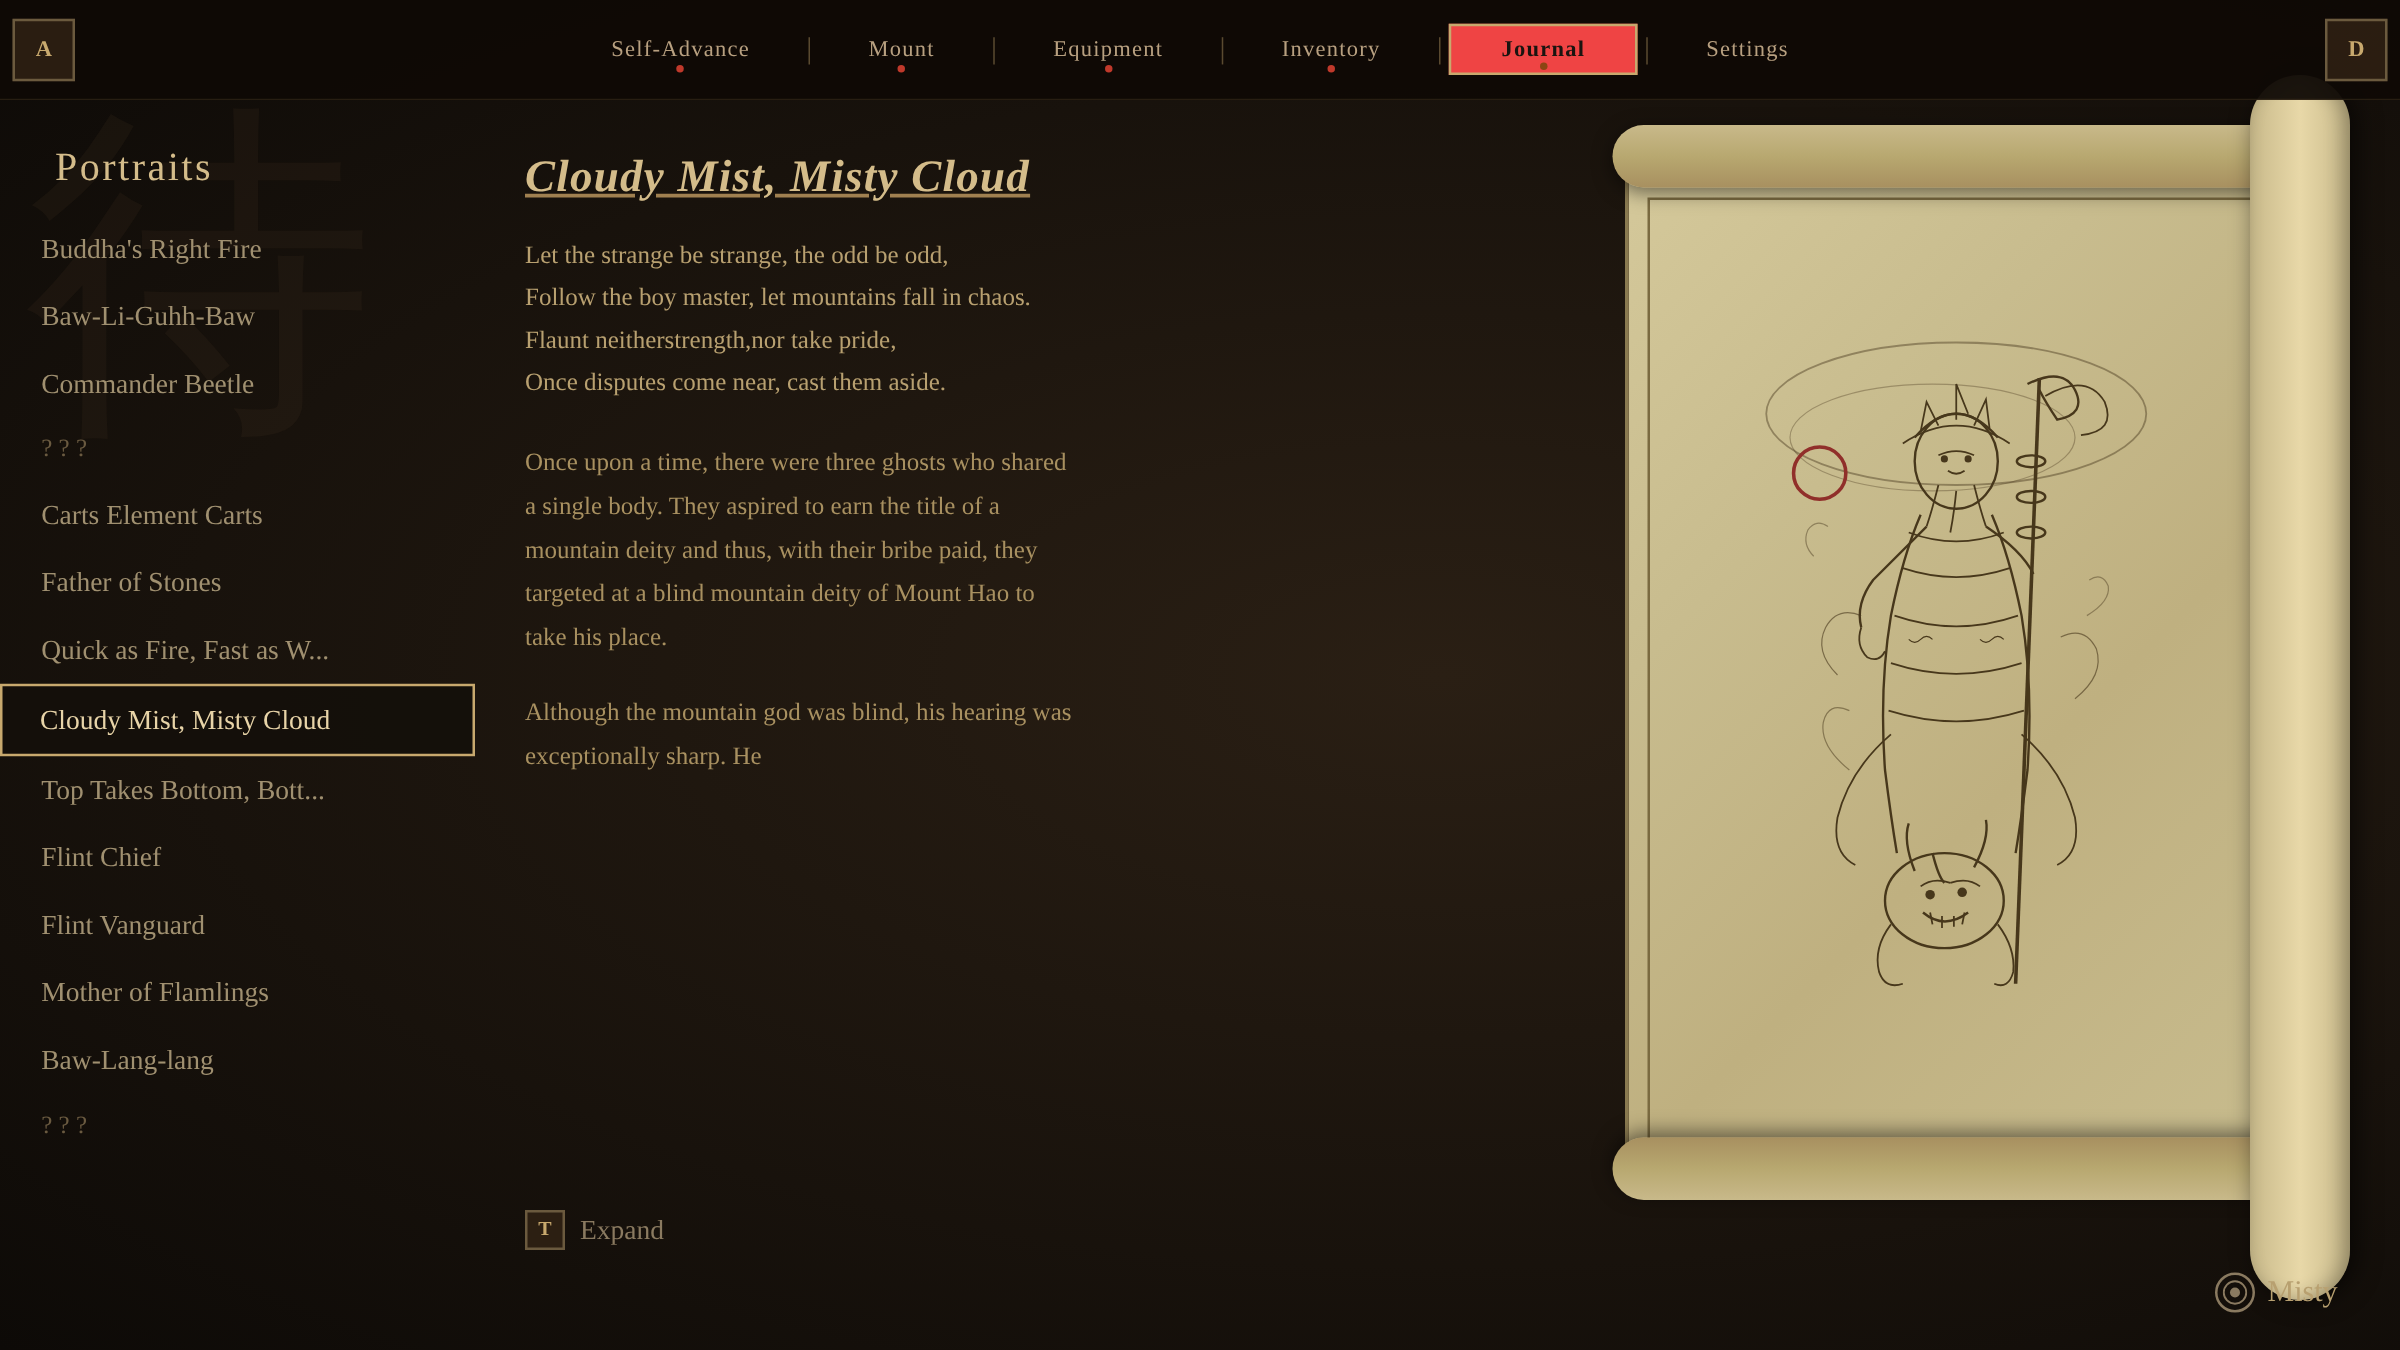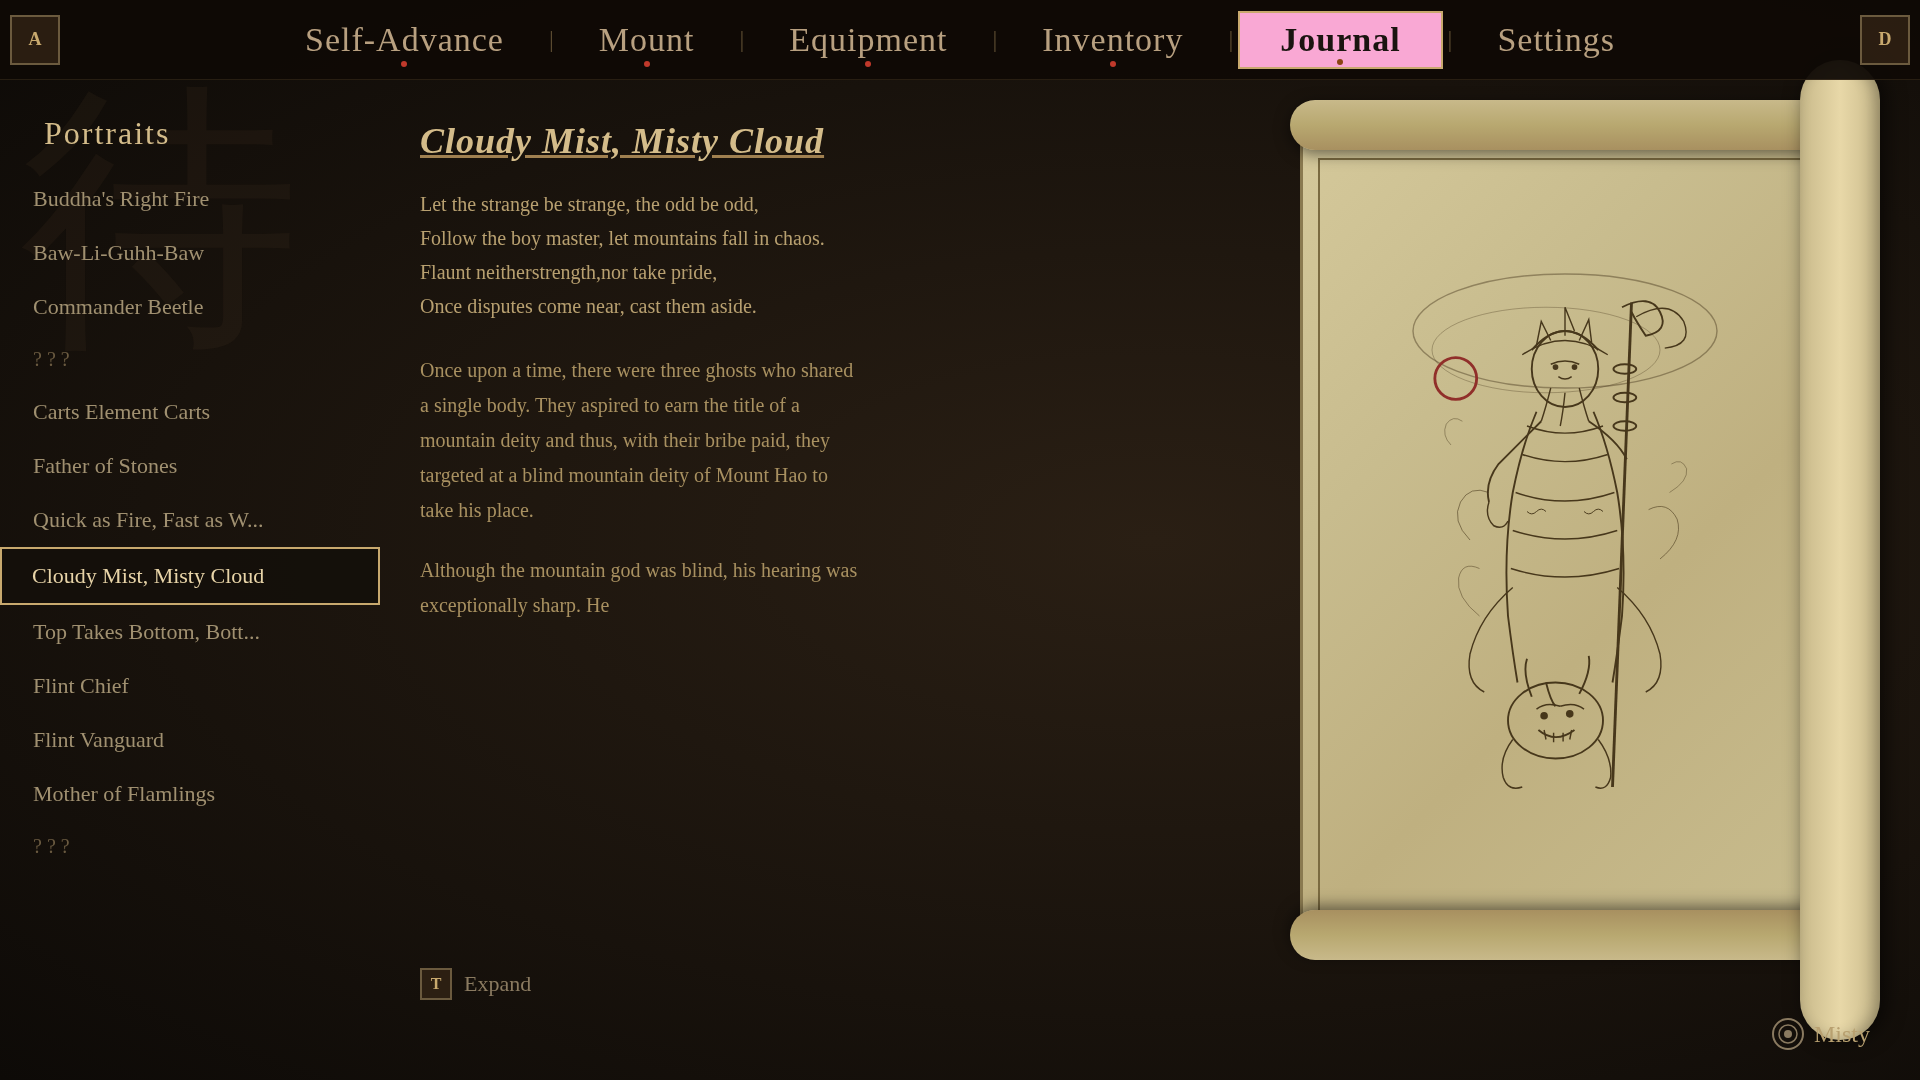--- a/index.html
+++ b/index.html
@@ -64,36 +64,36 @@
     .nav-items {
       display: flex;
       align-items: center;
       flex: 1;
       justify-content: center;
       gap: 0;
     }
 
     .nav-item {
       color: #b8a080;
-      font-size: 34px;
+      font-size: 18px;
       padding: 10px 40px;
       cursor: pointer;
       position: relative;
       letter-spacing: 1px;
     }
 
     .nav-separator {
       color: #5a4a30;
       font-size: 24px;
       padding: 0 5px;
     }
 
     .nav-item.active {
       color: #1a1410;
-      background: #f9a8d4;
+      background: #ef4444;
       border: 2px solid #c8a96e;
       font-weight: bold;
       padding: 8px 40px;
     }
 
     .nav-item .dot {
       position: absolute;
       bottom: 2px;
       left: 50%;
       transform: translateX(-50%);
@@ -395,20 +395,23 @@
   </div>
   <div class="sidebar-item">
     <span>Flint Chief</span>
   </div>
   <div class="sidebar-item">
     <span>Flint Vanguard</span>
   </div>
   <div class="sidebar-item">
     <span>Mother of Flamlings</span>
   </div>
+  <div class="sidebar-item">
+    <span>Baw-Lang-lang</span>
+  </div>
   <div class="sidebar-item unknown">
     <span>? ? ?</span>
   </div>
 </aside>
 
 <main class="main-content">
   <h1 class="entry-title">Cloudy Mist, Misty Cloud</h1>
 
   <div class="entry-poem">
     <span>Let the strange be strange, the odd be odd,</span><br>

